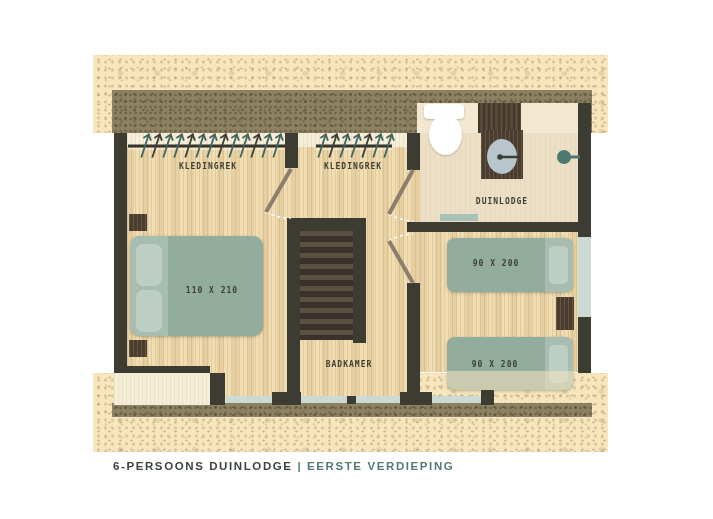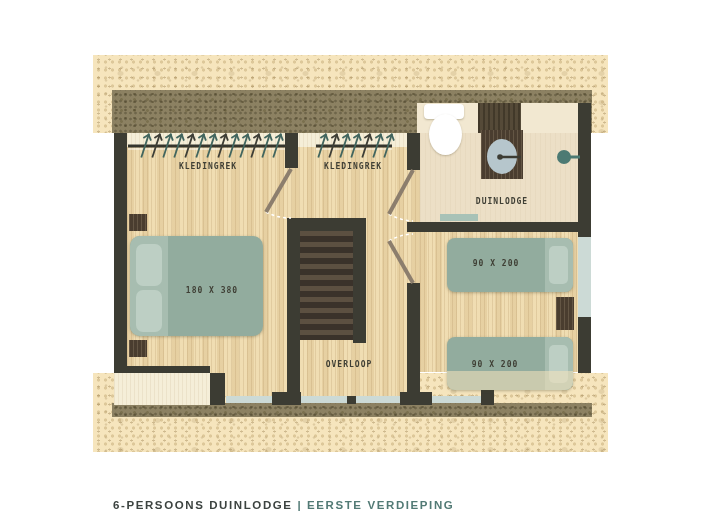--- a/index.html
+++ b/index.html
@@ -38,21 +38,21 @@
   .bed{background-color:#92ac9e;box-shadow:0 1px 3px rgba(70,70,45,.35);}
   .bedhead{background-color:#a7bdb0;}
   .pillow{background-color:#bdcfc4;}
   .fade{background-color:rgba(245,228,188,.55);}
   .mat{background-color:#a8c2b7;}
   .basin{background-color:#b6c6cc;border-radius:50%;}
   .toilet{background:#ffffff;}
   
   .lbl{position:absolute;transform:translate(-50%,-50%);font:700 8px "DejaVu Sans Mono",monospace;
        letter-spacing:1px;color:#3f3f35;white-space:nowrap;}
-  .caption{position:absolute;left:113px;top:499px;font:700 11.5px "Liberation Sans",sans-serif;
+  .caption{position:absolute;left:113px;top:460px;font:700 11.5px "Liberation Sans",sans-serif;
        letter-spacing:1.6px;color:#3c4340;white-space:nowrap;}
   .caption .sub{color:#527a75;}
   svg.overlay{position:absolute;left:0;top:0;}
 </style>
 </head>
 <body>
 
 <div class="page">
 
   <div class="abs sand" style="left:93px;top:55px;width:515px;height:78px;"></div>
@@ -213,22 +213,22 @@
 
     <line x1="500" y1="157" x2="521" y2="157" stroke="#3c3c33" stroke-width="2.5"></line>
     <circle cx="500" cy="157" r="2.8" fill="#3c3c33"></circle>
     <line x1="565" y1="157" x2="580" y2="157" stroke="#4c7a73" stroke-width="3"></line>
     <circle cx="564" cy="157" r="7" fill="#4c7a73"></circle>
   </svg>
 
   <div class="lbl" style="left:208px;top:166px;">KLEDINGREK</div>
   <div class="lbl" style="left:353px;top:166px;">KLEDINGREK</div>
   <div class="lbl" style="left:502px;top:201px;">DUINLODGE</div>
-  <div class="lbl" style="left:349px;top:364px;">OVERLOOP</div>
-  <div class="lbl" style="left:212px;top:290px;">180 X 380</div>
+  <div class="lbl" style="left:349px;top:364px;">BADKAMER</div>
+  <div class="lbl" style="left:212px;top:290px;">110 X 210</div>
   <div class="lbl" style="left:496px;top:263px;">90 X 200</div>
   <div class="lbl" style="left:495px;top:364px;">90 X 200</div>
 
   <div class="caption">
     <span>6-PERSOONS DUINLODGE</span>
     <span class="sub">|</span>
     <span class="sub">EERSTE VERDIEPING</span>
   </div>
 </div>
 

